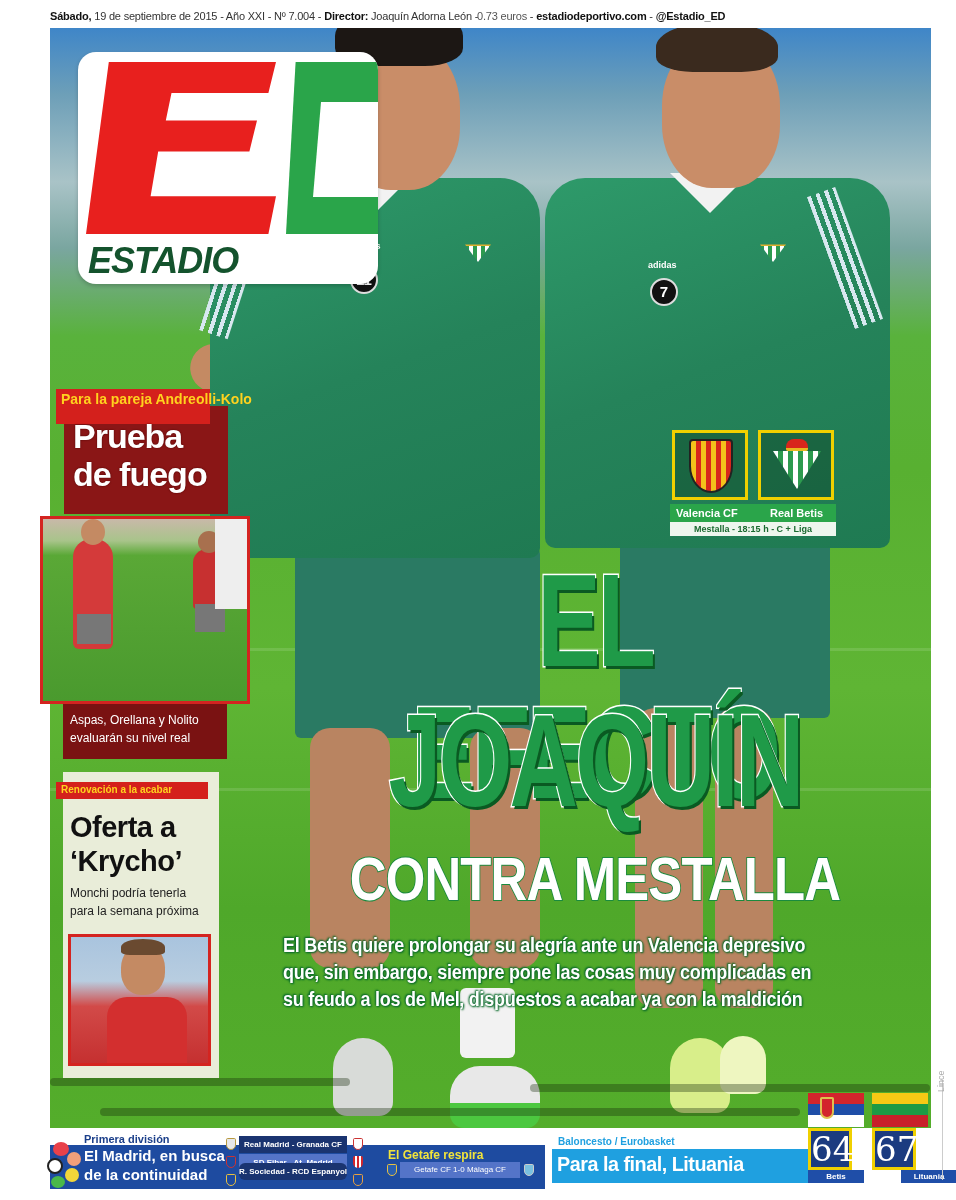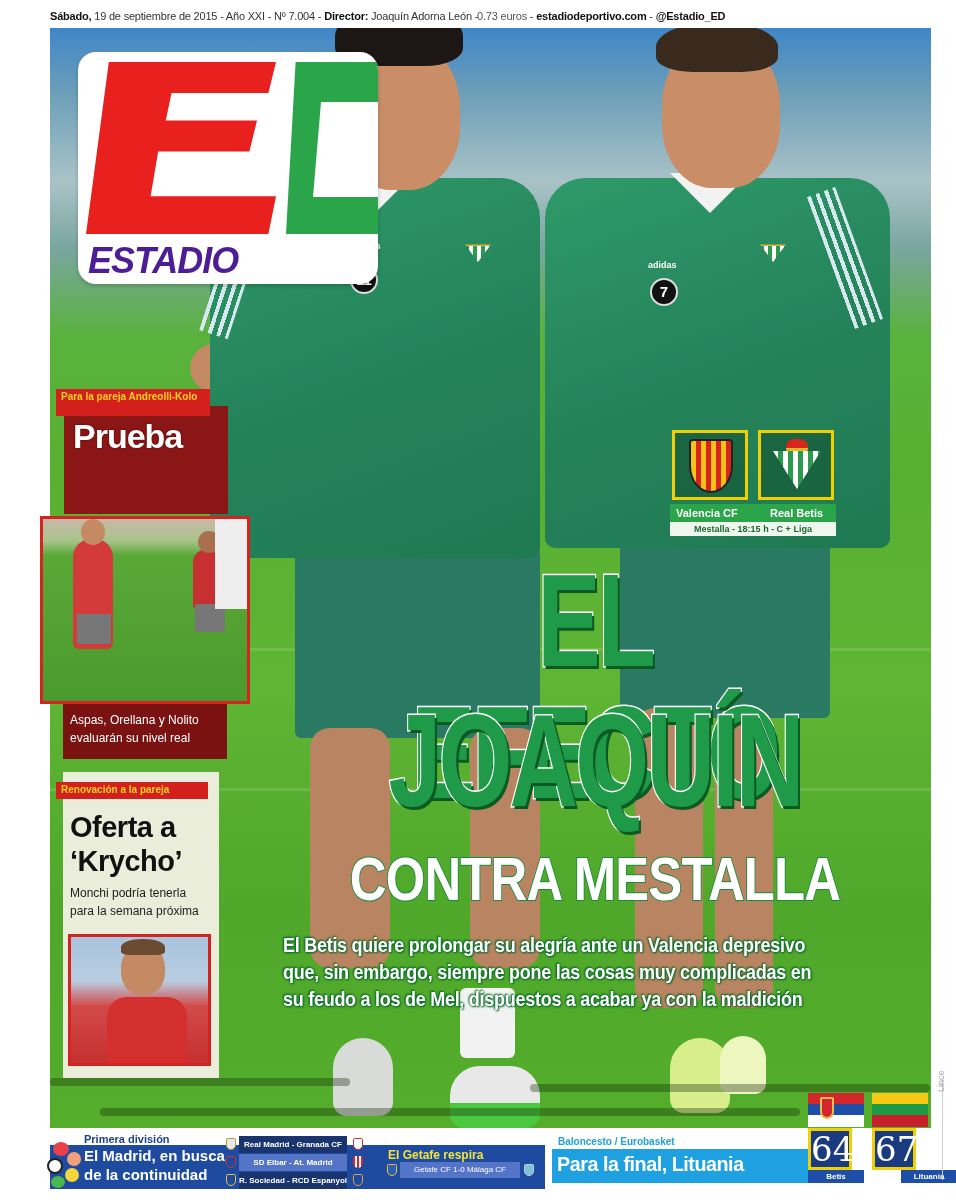--- a/index.html
+++ b/index.html
@@ -34,24 +34,24 @@
   .arm { position: absolute; background: #c48a63; border-radius: 30px; }
   .numbadge { position: absolute; width: 28px; height: 28px; border-radius: 50%; background: #111; border: 2px solid #ddd; color: #fff; font-weight: bold; font-size: 15px; text-align: center; line-height: 24px; font-family: "Liberation Sans", sans-serif; }
   .crest { position: absolute; width: 26px; height: 22px; background: repeating-linear-gradient(90deg, #2d9b4f 0 4px, #fff 4px 8px); clip-path: polygon(0 20%, 100% 20%, 50% 100%); border-top: 6px solid #e0b030; }
   .adidas { position: absolute; color: #fff; font-size: 9px; font-weight: bold; font-family: "Liberation Sans", sans-serif; }
 
   
   .logo { position: absolute; left: 78px; top: 52px; width: 300px; height: 232px; background: #fff; border-radius: 18px; box-shadow: 0 2px 4px rgba(0,0,0,0.2); overflow: hidden; }
   .logo .E { position: absolute; left: 8px; top: 10px; width: 190px; height: 172px; background: #e8201e; clip-path: polygon(12% 0, 100% 0, 96% 18%, 45% 18%, 42% 34%, 90% 34%, 86% 52%, 38% 52%, 34% 78%, 100% 78%, 96% 100%, 0 100%); }
   .logo .D { position: absolute; left: 208px; top: 10px; width: 120px; height: 172px; background: #2aa54a; clip-path: polygon(8% 0, 100% 0, 100% 100%, 0 100%); }
   .logo .D-inner { position: absolute; left: 235px; top: 50px; width: 80px; height: 95px; background: #fff; clip-path: polygon(10% 0, 100% 0, 92% 100%, 0 100%); }
-  .logo .word { position: absolute; left: 10px; top: 188px; font-size: 36px; font-weight: bold; font-style: italic; color: #4c1d95; letter-spacing: -1px; font-family: "Liberation Sans", sans-serif; }
-
-  
-  .kicker-red { position: absolute; left: 56px; top: 389px; height: 27px; width: 154px; background: #d4201c; color: #ffd21e; font-size: 10px; font-weight: bold; padding: 2px 5px; font-family: "Liberation Sans", sans-serif; white-space: nowrap; }
+  .logo .word { position: absolute; left: 10px; top: 188px; font-size: 36px; font-weight: bold; font-style: italic; color: #14532d; letter-spacing: -1px; font-family: "Liberation Sans", sans-serif; }
+
+  
+  .kicker-red { position: absolute; left: 56px; top: 389px; height: 35px; width: 154px; background: #d4201c; color: #ffd21e; font-size: 14px; font-weight: bold; padding: 2px 5px; font-family: "Liberation Sans", sans-serif; white-space: nowrap; }
   .prueba-box { position: absolute; left: 64px; top: 406px; width: 164px; height: 108px; background: #8a1616; }
   .prueba-title { position: absolute; left: 73px; top: 417px; font-size: 34px; line-height: 38px; font-weight: bold; color: #fff; letter-spacing: -1px; text-shadow: 0 0 2px #4a0000; font-family: "Liberation Sans", sans-serif; }
   .photo-inset { position: absolute; border: 3px solid #d42420; overflow: hidden; }
   .inset1 { left: 40px; top: 516px; width: 210px; height: 188px; background: linear-gradient(180deg, #c9b9a9 0%, #a8c48a 12%, #5aa836 20%, #4a9a2e 100%); }
   .caption-box { position: absolute; left: 63px; top: 704px; width: 164px; height: 55px; background: #7a1212; color: #fff; font-size: 12px; line-height: 18px; padding: 7px 7px; font-family: "Liberation Sans", sans-serif; }
 
   .oferta-panel { position: absolute; left: 63px; top: 772px; width: 156px; height: 306px; background: #e9edd9; }
   .kicker-red2 { position: absolute; left: 56px; top: 782px; height: 17px; width: 152px; background: #d4201c; color: #ffd21e; font-size: 10px; font-weight: bold; padding: 2px 5px; font-family: "Liberation Sans", sans-serif; white-space: nowrap; }
   .oferta-title { position: absolute; left: 70px; top: 810px; font-size: 29px; line-height: 34px; font-weight: bold; color: #111; letter-spacing: -0.5px; font-family: "Liberation Sans", sans-serif; }
   .oferta-sub { position: absolute; left: 70px; top: 884px; font-size: 12px; line-height: 18px; color: #222; font-family: "Liberation Sans", sans-serif; }
@@ -88,21 +88,21 @@
   .bottom { position: absolute; left: 0; top: 1128px; width: 956px; height: 72px; background: #fff; }
   .pd-kicker { position: absolute; left: 84px; top: 1133px; font-size: 11px; font-weight: bold; color: #1b3f8a; font-family: "Liberation Sans", sans-serif; }
   .pd-bar { position: absolute; left: 50px; top: 1145px; width: 495px; height: 44px; background: #1e4ba0; }
   .laliga { position: absolute; left: 45px; top: 1142px; width: 38px; height: 48px; }
   .laliga .seg { position: absolute; border-radius: 50%; }
   .pd-title { position: absolute; left: 84px; top: 1146px; font-size: 15px; line-height: 19px; font-weight: bold; color: #fff; font-family: "Liberation Sans", sans-serif; }
   .fixtures { position: absolute; left: 239px; top: 1136px; width: 108px; }
   .fixture { position: absolute; left: 0; width: 108px; height: 17px; color: #fff; font-size: 8px; font-weight: bold; text-align: center; line-height: 17px; font-family: "Liberation Sans", sans-serif; white-space: nowrap; }
   .fx1 { top: 0; background: #1a3470; }
   .fx2 { top: 18px; background: #5474c8; }
-  .fx3 { top: 36px; background: #1a3470; }
+  .fx3 { top: 27px; background: #1a3470; border-radius: 6px; }
   .club-icon { position: absolute; width: 10px; height: 12px; border-radius: 2px 2px 6px 6px; }
   .getafe-title { position: absolute; left: 388px; top: 1148px; font-size: 12px; font-weight: bold; color: #f2e43a; font-family: "Liberation Sans", sans-serif; }
   .getafe-result { position: absolute; left: 400px; top: 1162px; width: 120px; height: 16px; background: #5474c8; color: #fff; font-size: 8px; font-weight: normal; text-align: center; line-height: 16px; font-family: "Liberation Sans", sans-serif; white-space: nowrap; }
 
   .bc-kicker { position: absolute; left: 558px; top: 1136px; font-size: 10px; font-weight: bold; color: #1fa0e0; font-family: "Liberation Sans", sans-serif; }
   .bc-bar { position: absolute; left: 552px; top: 1149px; width: 256px; height: 34px; background: #1fa0e0; }
   .bc-title { position: absolute; left: 557px; top: 1152px; font-size: 21px; font-weight: bold; color: #fff; letter-spacing: -0.5px; font-family: "Liberation Sans", sans-serif; transform: scaleX(0.94); transform-origin: left; white-space: nowrap; }
   .scorebox { position: absolute; top: 1128px; width: 44px; height: 42px; background: #1b3b80; border: 3px solid #f0d000; color: #fff; font-size: 34px; text-align: center; line-height: 36px; font-family: "DejaVu Serif", serif; }
   .sc-serbia { left: 808px; }
   .sc-lith { left: 872px; }
@@ -178,37 +178,38 @@
   <div class="E"></div>
   <div class="D"></div>
   <div class="D-inner"></div>
   <div class="word">ESTADIO</div>
 </div>
 
 <div class="prueba-box"></div>
 <div class="kicker-red">Para la pareja Andreolli-Kolo</div>
 <div class="prueba-title">
   <div>Prueba</div>
+  <div>de fuego</div>
 </div>
 <div class="photo-inset inset1">
   <div style="position:absolute;left:30px;top:20px;width:40px;height:110px;background:#d43a3a;border-radius:18px 18px 6px 6px;"></div>
   <div style="position:absolute;left:38px;top:0;width:24px;height:26px;background:#c48a63;border-radius:50%;"></div>
   <div style="position:absolute;left:34px;top:95px;width:34px;height:30px;background:#777;"></div>
   <div style="position:absolute;left:150px;top:30px;width:34px;height:60px;background:#c73030;border-radius:14px 14px 4px 4px;"></div>
   <div style="position:absolute;left:155px;top:12px;width:22px;height:22px;background:#a8704e;border-radius:50%;"></div>
   <div style="position:absolute;left:152px;top:85px;width:30px;height:28px;background:#777;"></div>
   <div style="position:absolute;left:172px;top:0;width:34px;height:90px;background:#eee;"></div>
 </div>
 <div class="caption-box">
   <div>Aspas, Orellana y Nolito</div>
   <div>evaluarán su nivel real</div>
 </div>
 
 <div class="oferta-panel"></div>
-<div class="kicker-red2">Renovación a la pareja</div>
+<div class="kicker-red2">Renovación a la acabar</div>
 <div class="oferta-title">
   <div>Oferta a</div>
   <div>‘Krycho’</div>
 </div>
 <div class="oferta-sub">
   <div>Monchi podría tenerla</div>
   <div>para la semana próxima</div>
 </div>
 <div class="photo-inset inset2">
   <div style="position:absolute;left:50px;top:8px;width:44px;height:50px;background:#c48a63;border-radius:45%;"></div>

